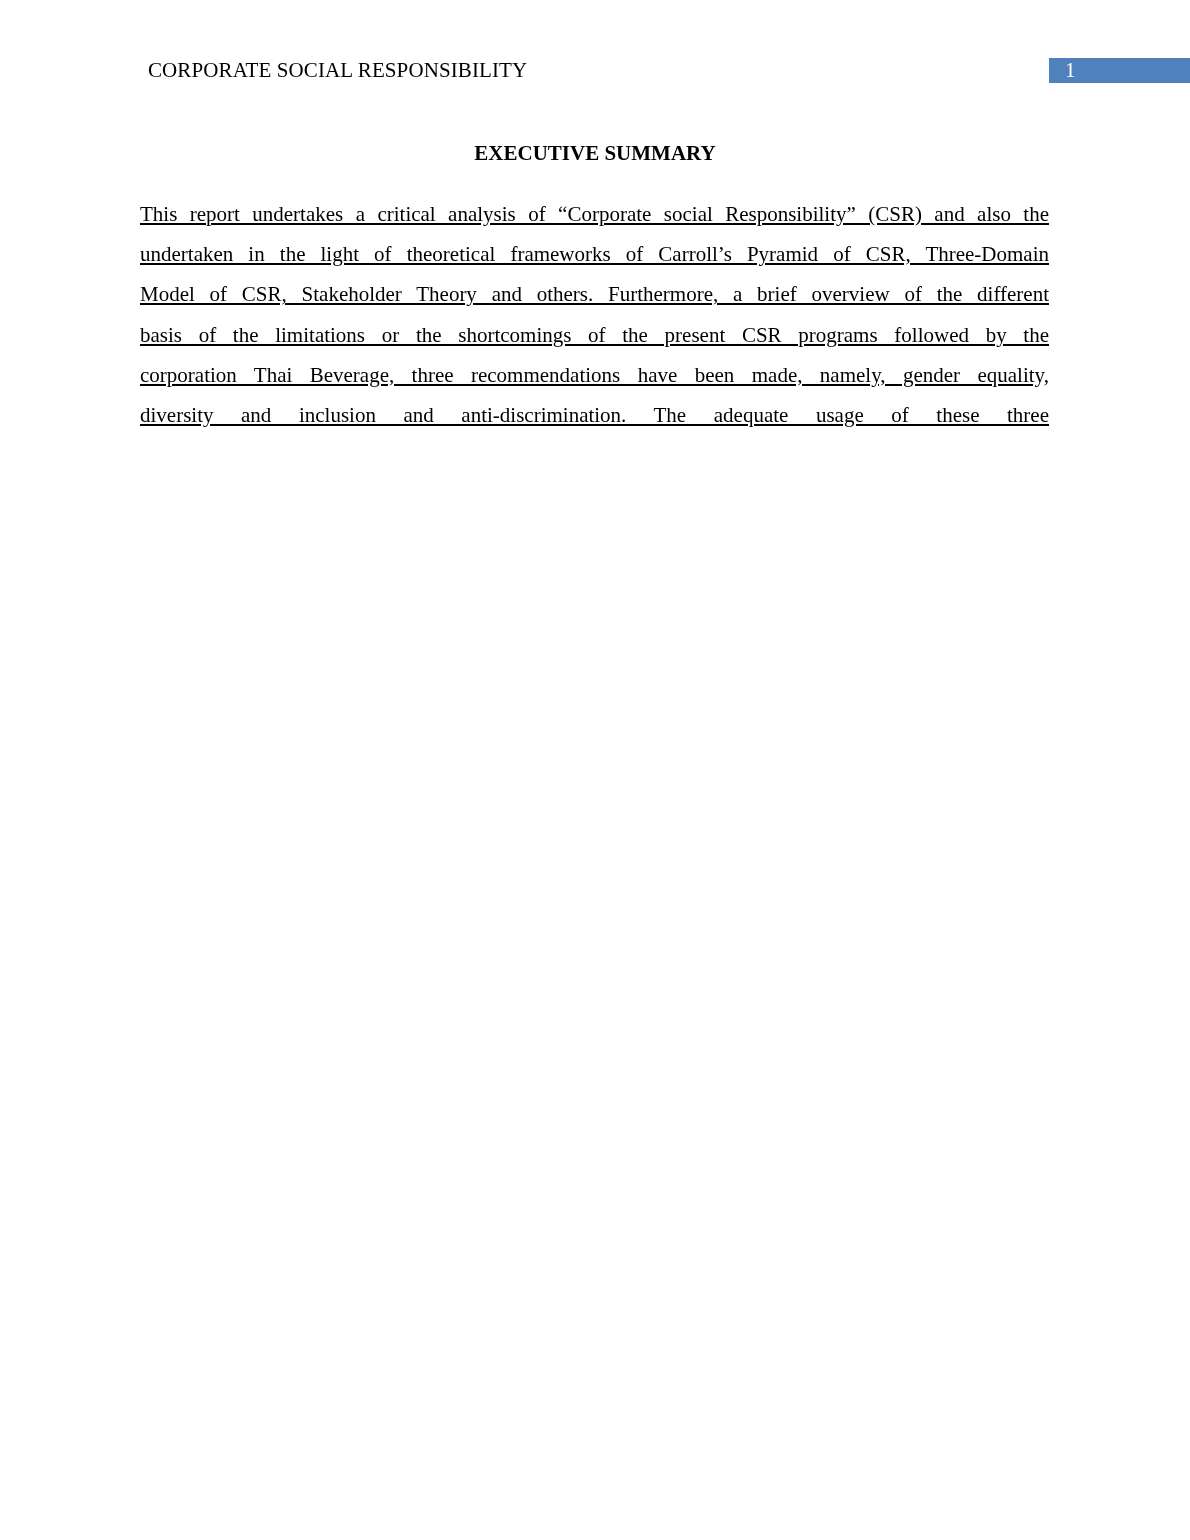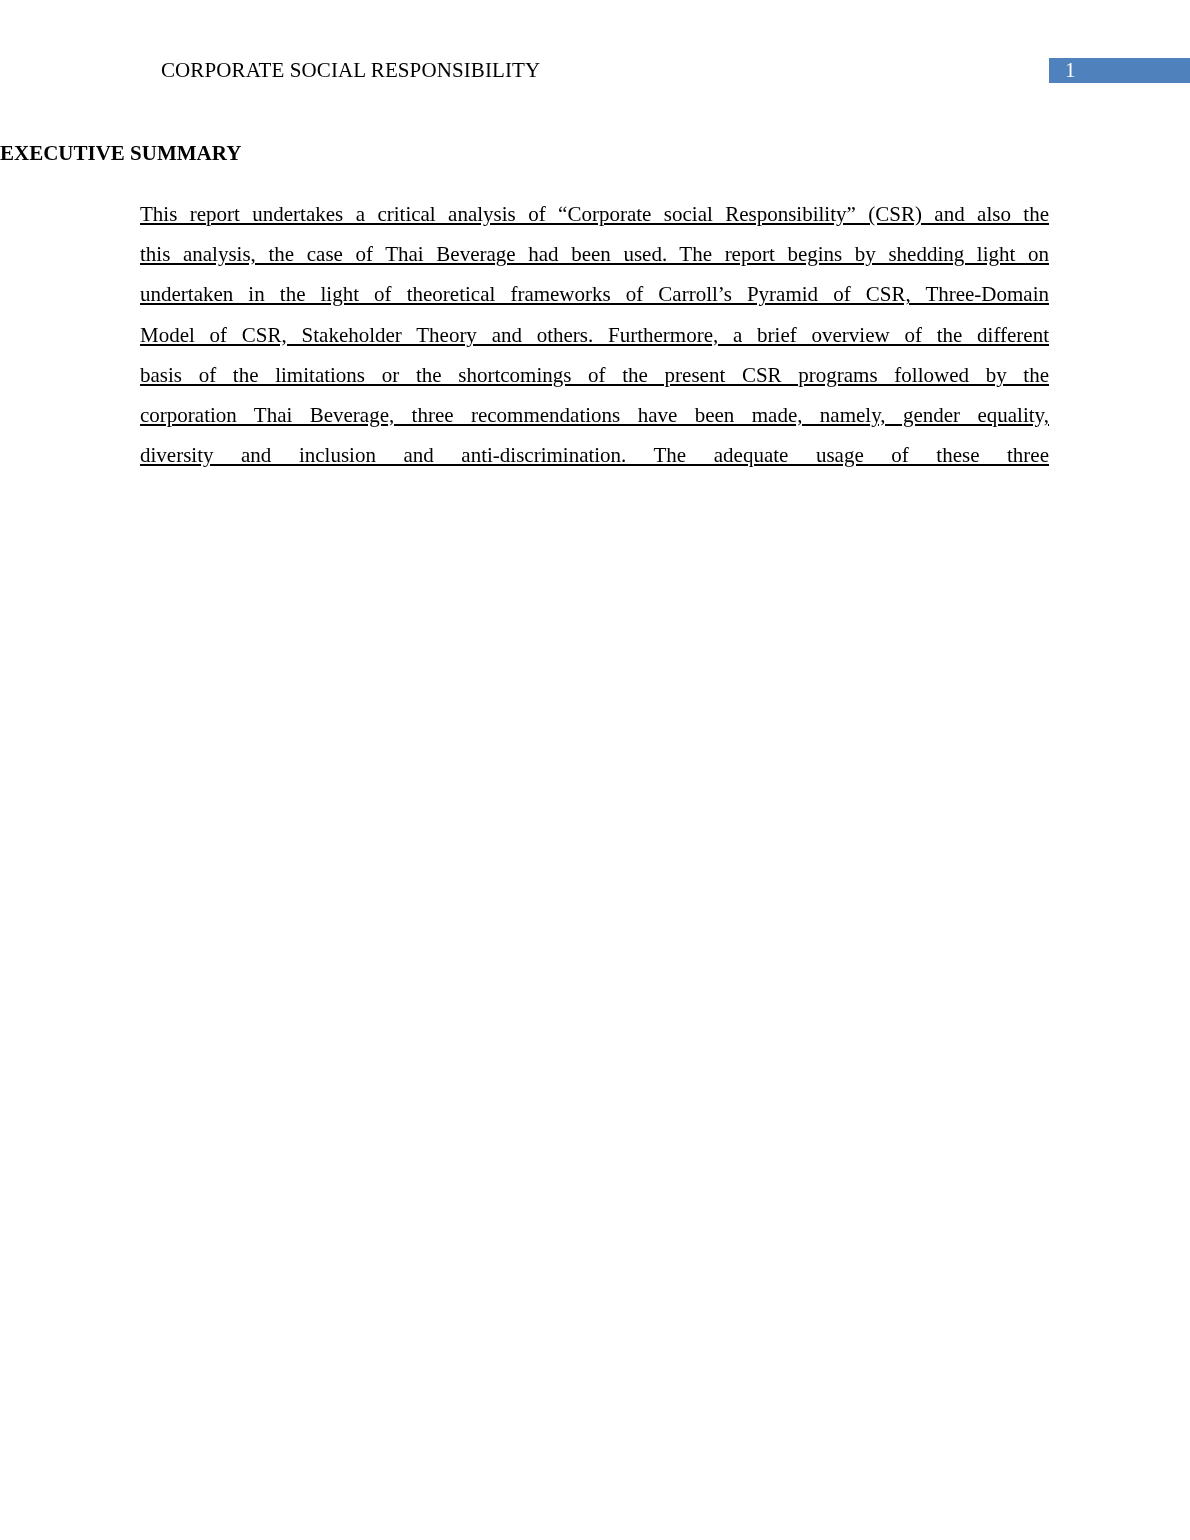--- a/index.html
+++ b/index.html
@@ -1,36 +1,35 @@
 <!DOCTYPE html>
 <html><head>
 <meta charset="utf-8">
 <style>
   html, body { margin:0; padding:0; background:#ffffff; }
   body { width:1190px; height:1540px; position:relative; overflow:hidden; font-family:"Liberation Serif", serif; color:#000; }
-  .header-title { position:absolute; left:161px; top:58px; font-size:21px; letter-spacing:0.1px; }
+  .header-title { position:absolute; left:148px; top:58px; font-size:21px; letter-spacing:0.1px; }
   .page-num-bar { position:absolute; left:1049px; top:58px; width:141px; height:25px; background:#4f81bd; }
   .page-num { position:absolute; left:16px; top:0px; font-size:21px; color:#fff; line-height:25px; }
-  .title { position:absolute; left:0; width:1190px; top:141px; font-weight:bold; font-size:21px; }
+  .title { position:absolute; left:0; width:1190px; top:141px; text-align:center; font-weight:bold; font-size:21px; }
   .body-text { position:absolute; left:140px; top:200px; width:909px; font-size:21px;text-decoration:underline; }
   .line { display:block; height:40.2px; line-height:28px; text-align:justify; text-align-last:justify; white-space:nowrap; }
   .line.last { text-align-last:left; }
   .line span { white-space:normal; }
 </style>
 </head>
 <body>
 
 <div class="header-title">CORPORATE SOCIAL RESPONSIBILITY</div>
 <div class="page-num-bar">
   <span class="page-num">1</span>
 </div>
 
 <div class="title">EXECUTIVE SUMMARY</div>
 
 <div class="body-text">
   <div class="line"><span>This report undertakes a critical analysis of “Corporate social Responsibility” (CSR) and also the</span></div>
-  <div class="line"><span>this analysis, the case of Thai Beverage had been used. The report begins by shedding light on</span></div>
   <div class="line"><span>undertaken in the light of theoretical frameworks of Carroll’s Pyramid of CSR, Three-Domain</span></div>
   <div class="line"><span>Model of CSR, Stakeholder Theory and others. Furthermore, a brief overview of the different</span></div>
   <div class="line"><span>basis of the limitations or the shortcomings of the present CSR programs followed by the</span></div>
   <div class="line"><span>corporation Thai Beverage, three recommendations have been made, namely, gender equality,</span></div>
   <div class="line"><span>diversity and inclusion and anti-discrimination. The adequate usage of these three</span></div>
 </div>
 
 </body></html>

